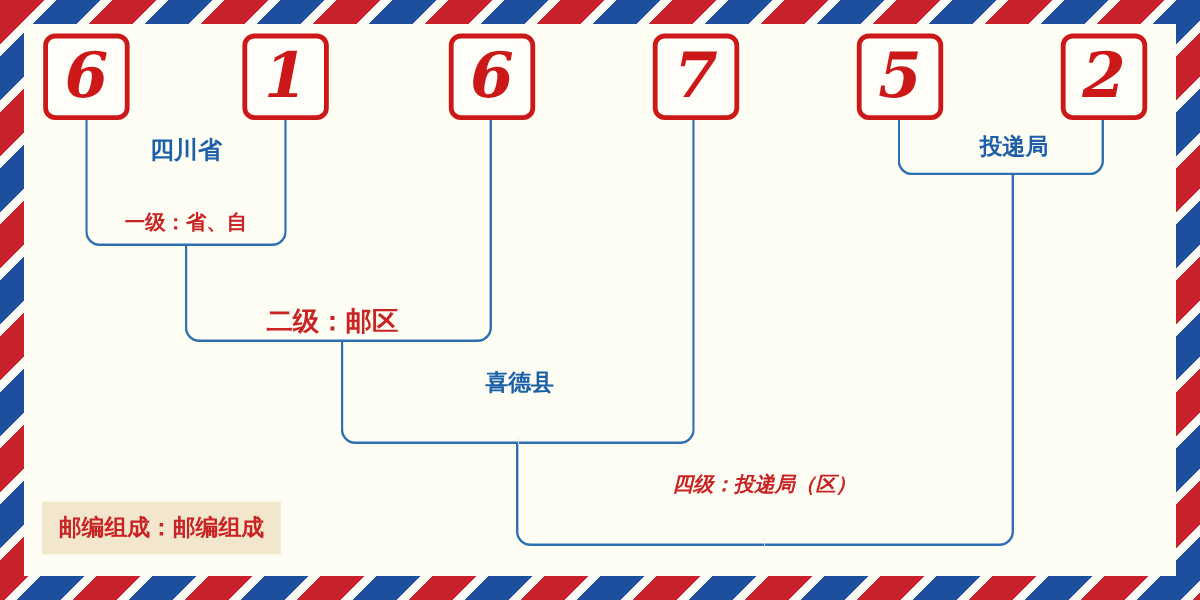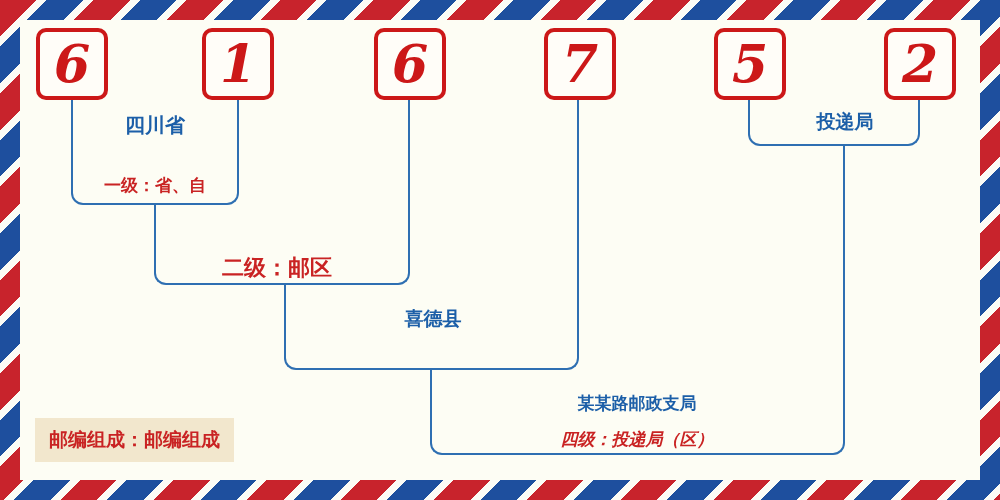--- a/index.html
+++ b/index.html
@@ -134,21 +134,20 @@
 
 <div class="lbl lv2">
   <div class="desc-red">二级：邮区</div>
 </div>
 
 <div class="lbl lv3">
   <div class="name-blue">喜德县</div>
 </div>
 
 <div class="lbl lv4">
-  <div class="name-blue">某某路邮政支局</div>
   <div class="desc-red">四级：投递局（区）</div>
 </div>
 
 <div class="lbl delivery">
   <div class="name-blue">投递局</div>
 </div>
 
 <div class="lbl note">邮编组成：邮编组成</div>
 
 </body></html>

